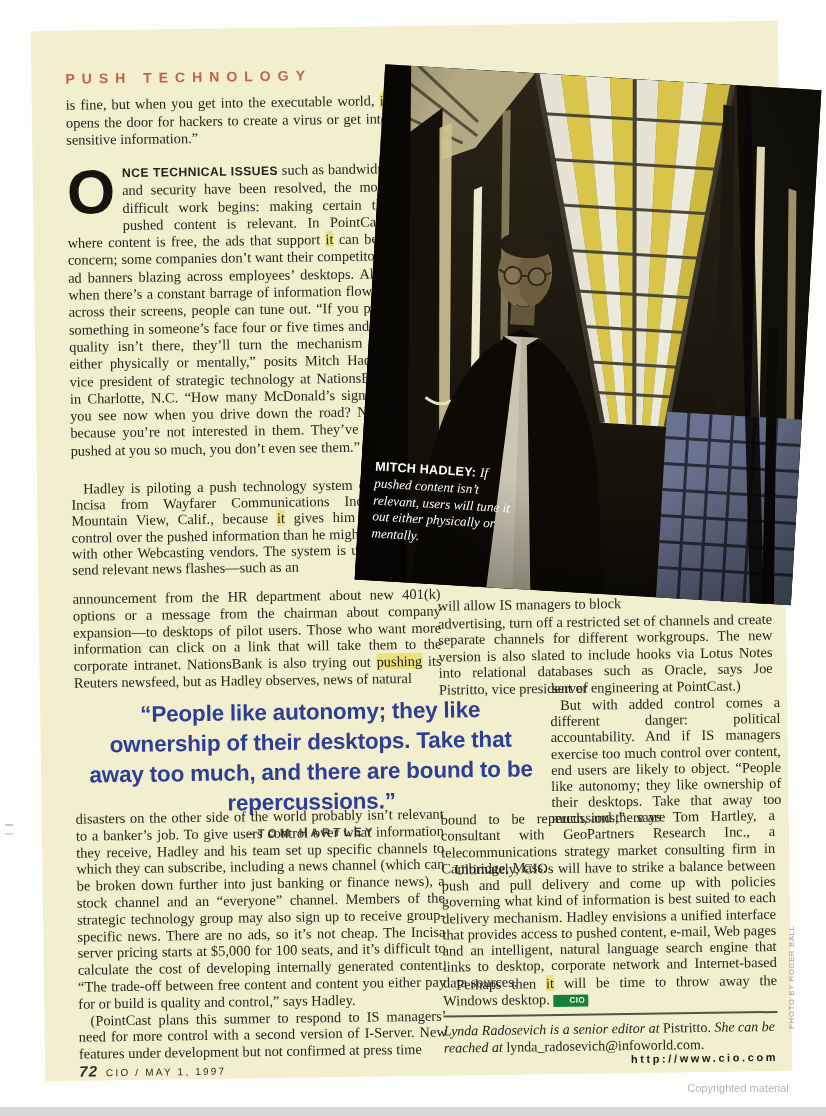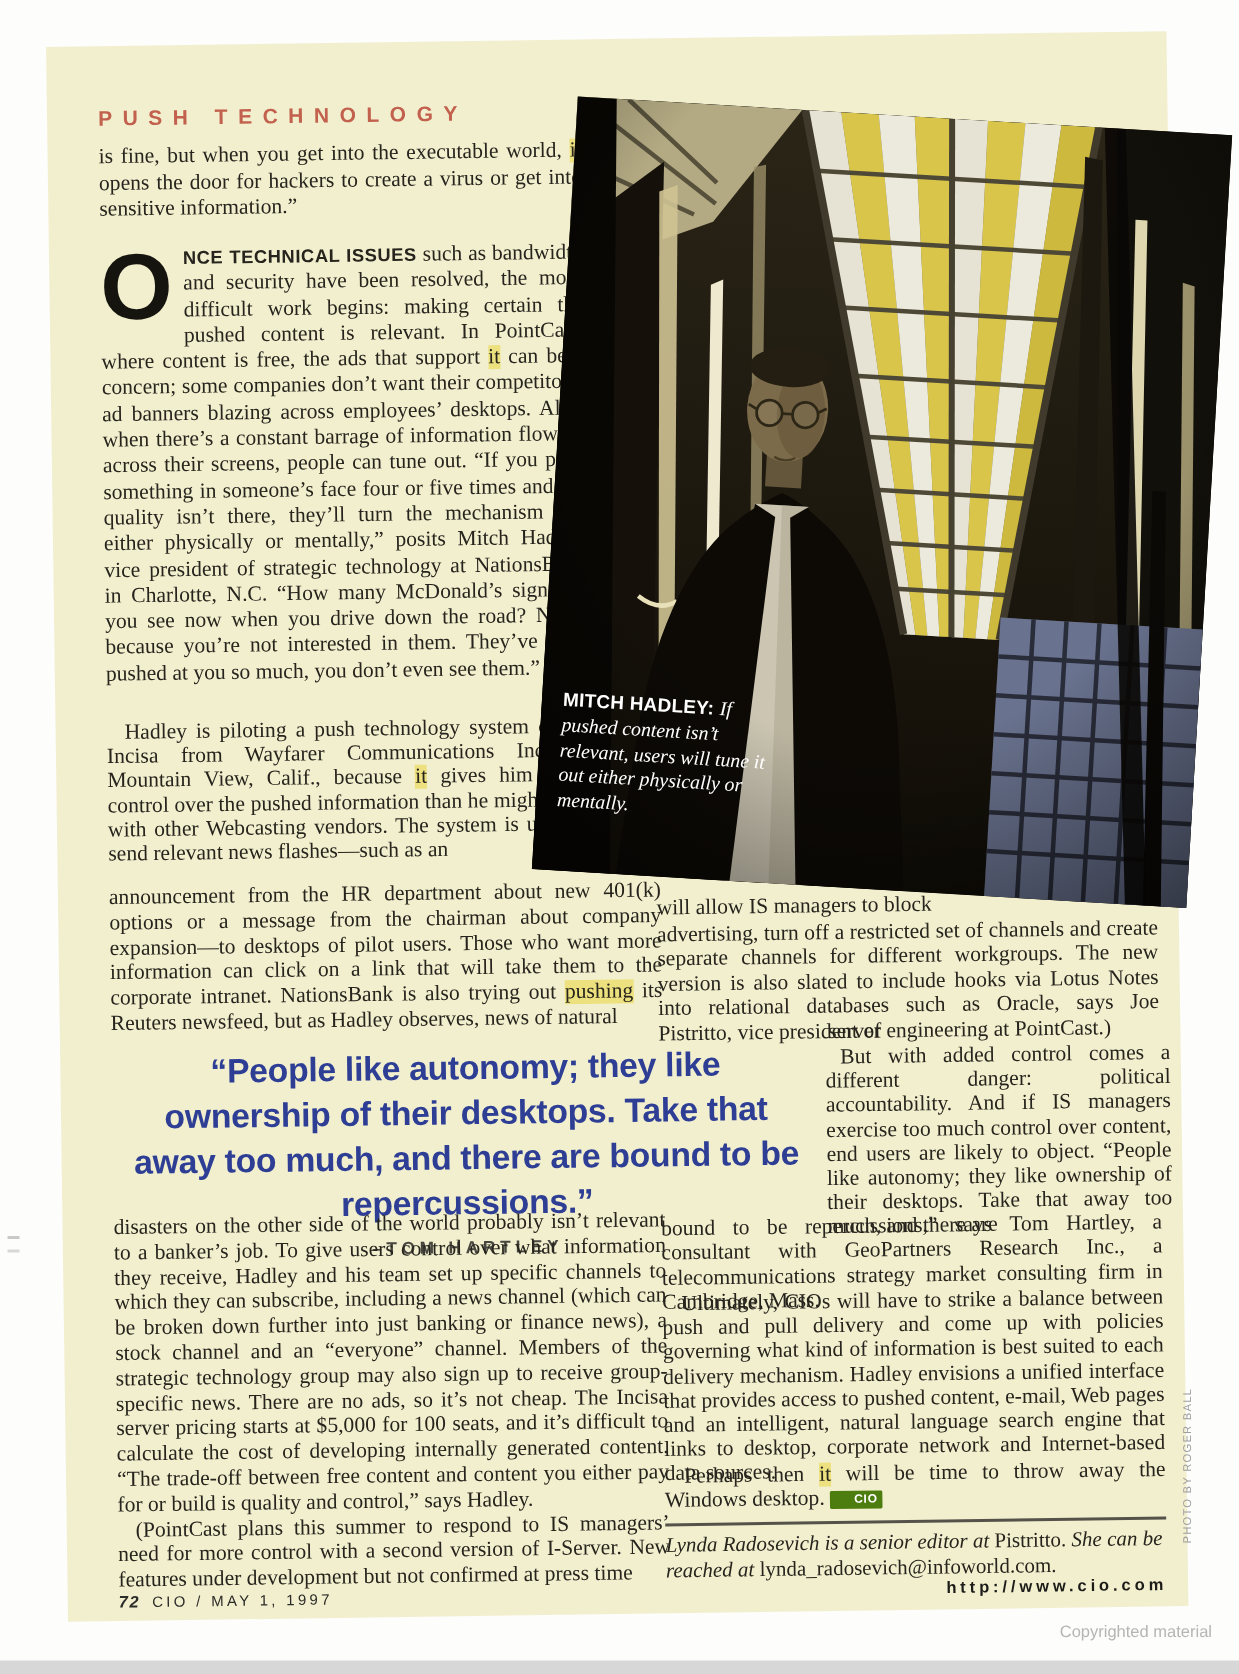--- a/index.html
+++ b/index.html
@@ -27,21 +27,21 @@
     margin:3px 7px 0 0;
   }
   .seg-lead{
     font-family:"Liberation Sans", sans-serif;font-weight:bold;
     font-size:12.2px;letter-spacing:0.4px;
   }
   .seg-hl{background:#ece17e;}
   .seg-i{font-style:italic;}
   .seg-b{font-weight:bold;}
   .seg-mark{
-    display:inline-block;background:#4d7c0f;color:#fff;
+    display:inline-block;background:#15803d;color:#fff;
     font-family:"Liberation Sans", sans-serif;font-weight:bold;
     font-size:8px;line-height:10px;letter-spacing:0.5px;
     padding:1px 3px;vertical-align:1px;border-radius:1px;
   }
   .indent{text-indent:12px;}
   
   .pullquote{
     font-family:"Liberation Sans", sans-serif;font-weight:bold;
     font-size:22.5px;line-height:30px;color:#2d3e94;
     text-align:center;letter-spacing:-0.2px;
@@ -68,36 +68,36 @@
     font-weight:bold;font-size:12.6px;letter-spacing:0.2px;
   }
   
   .rule{position:absolute;height:1.5px;background:#55524a;}
   .bio{font-size:14px;line-height:16.8px;text-align:left;}
   
   .footer-left{
     font-family:"Liberation Sans", sans-serif;color:#2c2c28;
     font-size:10px;letter-spacing:2.2px;text-align:left;
   }
-  .footer-left b{font-size:11px;letter-spacing:1px;margin-right:8px;font-style:italic;}
+  .footer-left b{font-size:15px;letter-spacing:1px;margin-right:8px;font-style:italic;}
   .footer-right{
     font-family:"Liberation Sans", sans-serif;font-weight:bold;
     color:#1b1b18;font-size:11px;letter-spacing:2.6px;text-align:right;
   }
   
   .photo-credit{
     position:absolute;left:787px;top:918px;height:118px;
     writing-mode:vertical-rl;transform:rotate(180deg);
     font-family:"Liberation Sans", sans-serif;font-size:7.5px;
     letter-spacing:0.8px;color:#9d9d9d;text-align:center;
   }
   .copyright{
     position:absolute;left:668px;top:1082px;width:140px;
     font-family:"Liberation Sans", sans-serif;font-size:11px;
-    color:#b5b5b5;text-align:right;
+    color:#b5b5b5;text-align:center;
   }
   .bottom-bar{
     position:absolute;left:0;bottom:0;width:826px;height:9px;
     background:#d7d7d7;
   }
   .scan-mark{
     position:absolute;left:5px;top:824px;width:8px;height:7px;
     border-top:2px solid #bdbdbd;border-bottom:2px solid #cfcfcf;opacity:.8;
   }
 </style>

